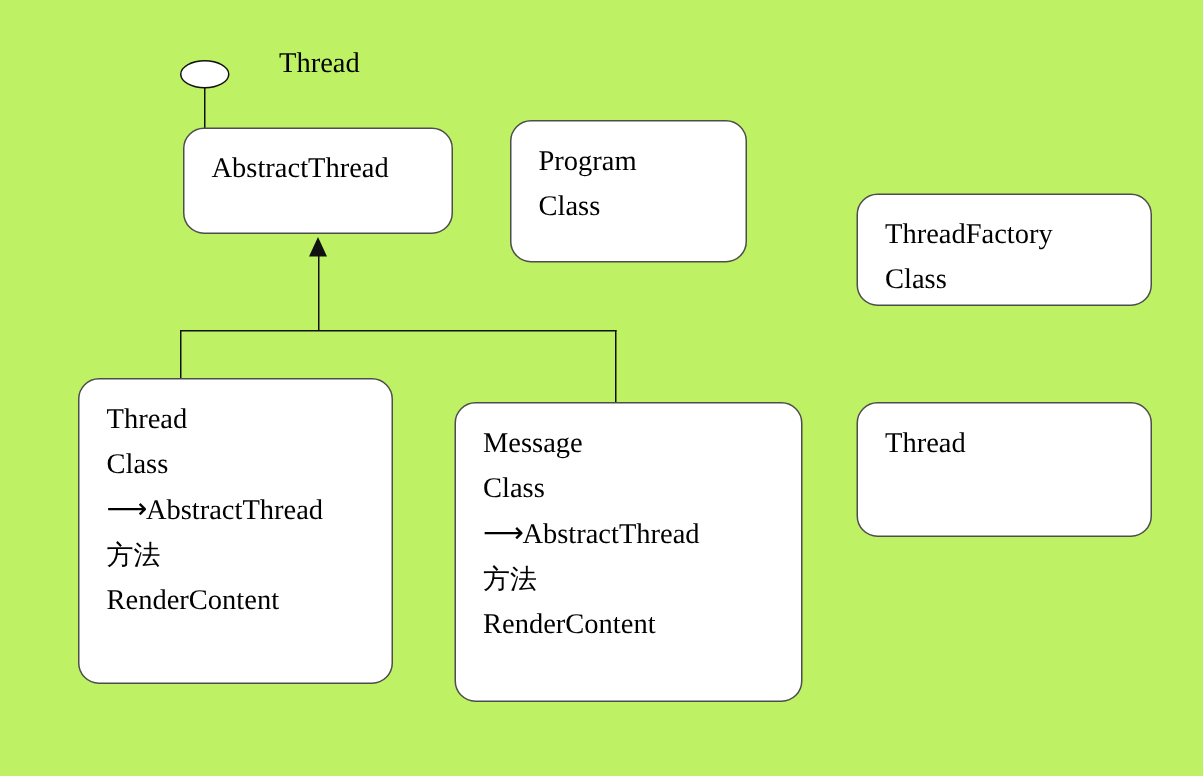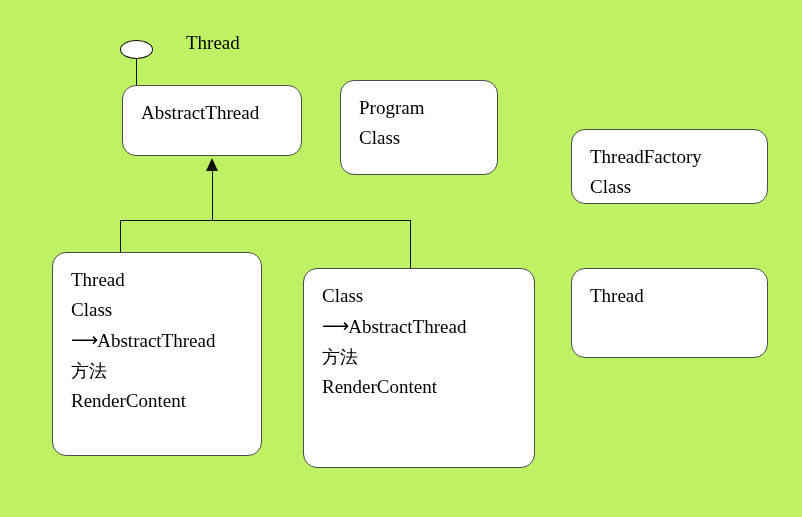--- a/index.html
+++ b/index.html
@@ -114,20 +114,21 @@
       <div class="box-line">Thread</div>
       <div class="box-line">Class</div>
       <div class="box-line"><span class="arrow-glyph">⟶</span><span>AbstractThread</span></div>
       <div class="box-line cjk">方法</div>
       <div class="box-line">RenderContent</div>
     </div>
   </div>
 
   <div class="uml-box" style="left:303px; top:268px; width:232px; height:200px;">
     <div class="box-lines">
+      <div class="box-line">Message</div>
       <div class="box-line">Class</div>
       <div class="box-line"><span class="arrow-glyph">⟶</span><span>AbstractThread</span></div>
       <div class="box-line cjk">方法</div>
       <div class="box-line">RenderContent</div>
     </div>
   </div>
 
   <div class="uml-box" style="left:571px; top:268px; width:197px; height:90px;">
     <div class="box-lines">
       <div class="box-line">Thread</div>

